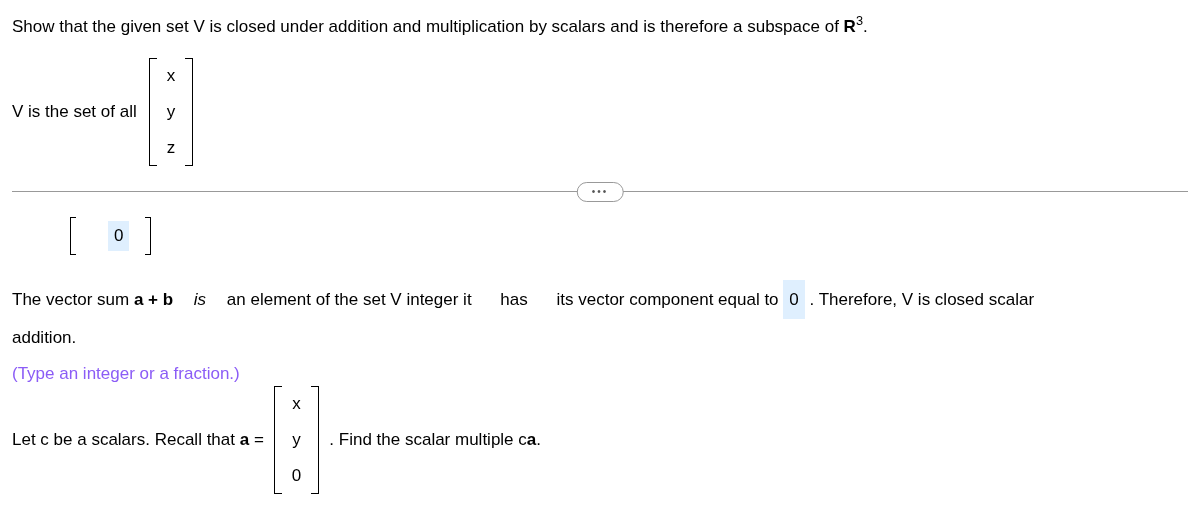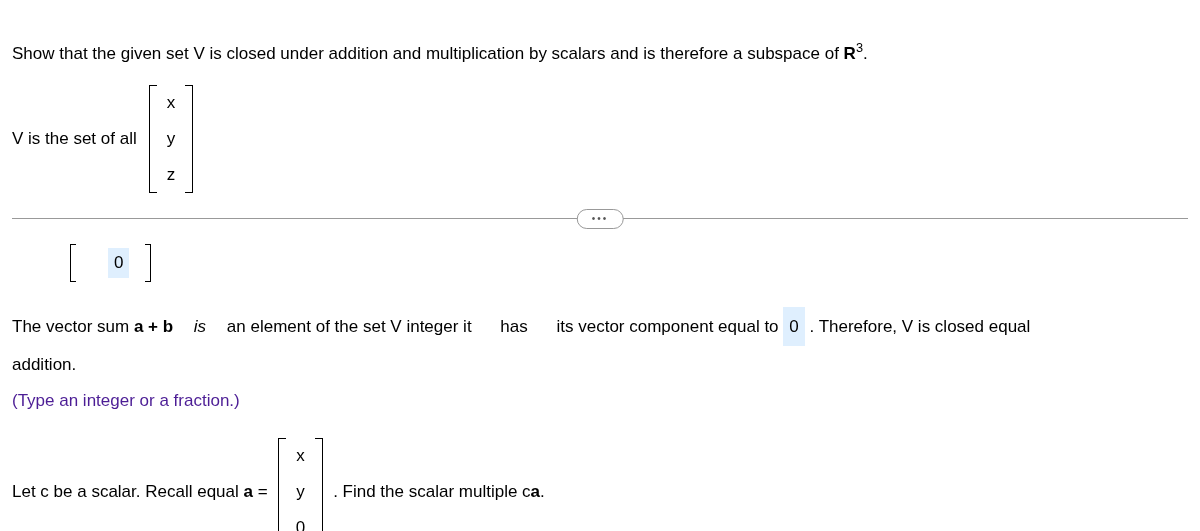--- a/index.html
+++ b/index.html
@@ -10,21 +10,20 @@
     body {
       font-family: Arial, Helvetica, sans-serif;
       font-size: 17px;
       color: #000;
       padding: 12px;
       background: #fff;
       line-height: 1.4;
     }
     .problem-statement {
       margin-bottom: 20px;
-      margin-top: 27px;
     }
     .superscript {
       vertical-align: super;
       font-size: 0.75em;
     }
     .set-definition {
       display: flex;
       align-items: center;
       gap: 8px;
       margin-bottom: 25px;
@@ -115,22 +114,21 @@
     .spaced {
       display: inline-block;
       margin: 0 16px;
       font-style: italic;
     }
     .spaced-wide {
       display: inline-block;
       margin: 0 24px;
     }
     .hint-text {
-      color: #4c1d95;
-      margin-bottom: 25px;
+      color: #8b5cf6;
     }
     .scalar-row {
       display: flex;
       align-items: center;
       gap: 6px;
       margin-bottom: 25px;
     }
     .bold {
       font-weight: bold;
     }
@@ -169,30 +167,30 @@
   </span>
 </div>
 
 <div class="sentence-row">
   <span>The vector sum </span><span class="bold">a + b</span>
   <span class="spaced">is</span>
   <span>an element of the set V integer it</span>
   <span class="spaced-wide">has</span>
   <span>its vector component equal to</span>
   <span class="highlight-zero">0</span>
-  <span>. Therefore, V is closed equal</span>
+  <span>. Therefore, V is closed scalar</span>
   <br>
   <span>addition.</span>
 </div>
 
 <div class="hint-text">(Type an integer or a fraction.)</div>
 
 <div class="scalar-row">
   <span>
-    <span>Let c be a scalar. Recall equal </span><span class="bold">a</span><span> =</span>
+    <span>Let c be a scalars. Recall that </span><span class="bold">a</span><span> =</span>
   </span>
   <span class="matrix">
     <span class="matrix-bracket left"></span>
     <span class="matrix-content">
       <div>x</div>
       <div>y</div>
       <div>0</div>
     </span>
     <span class="matrix-bracket right"></span>
   </span>

